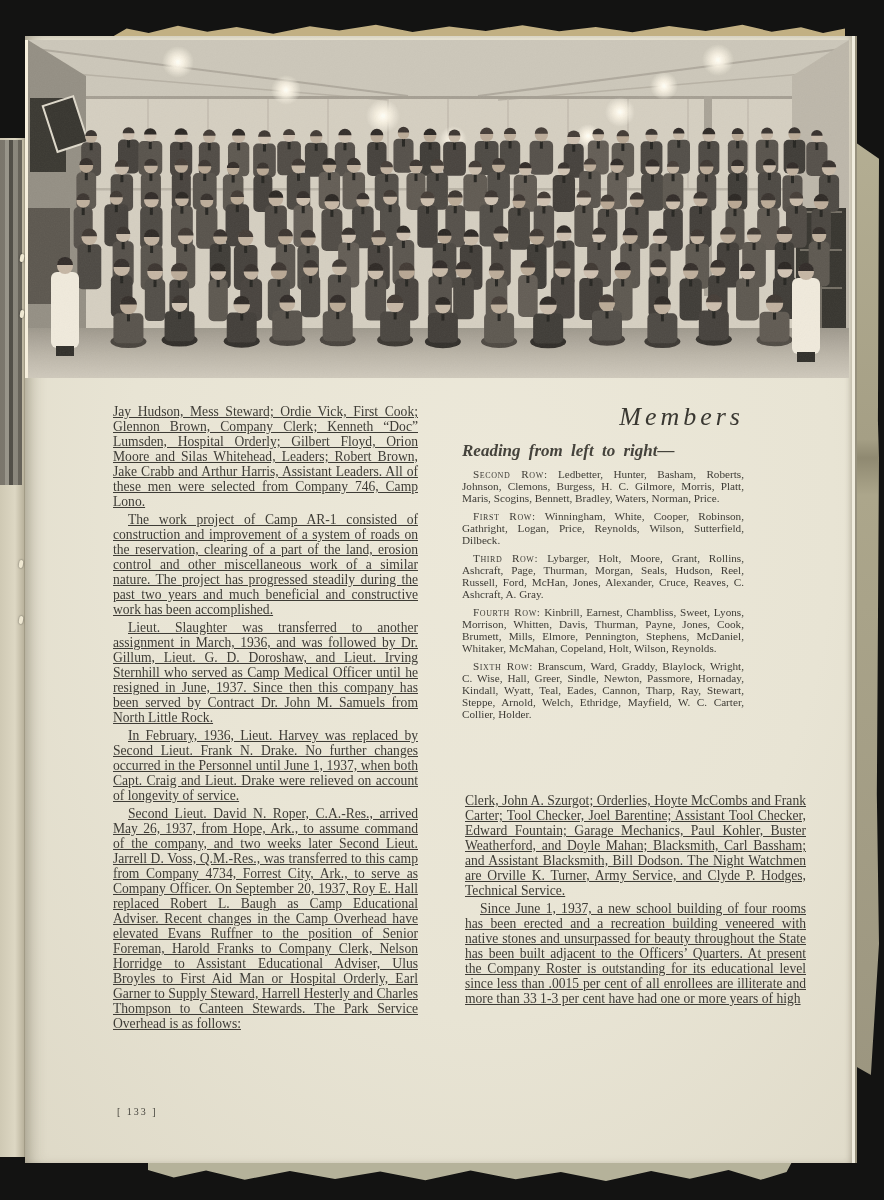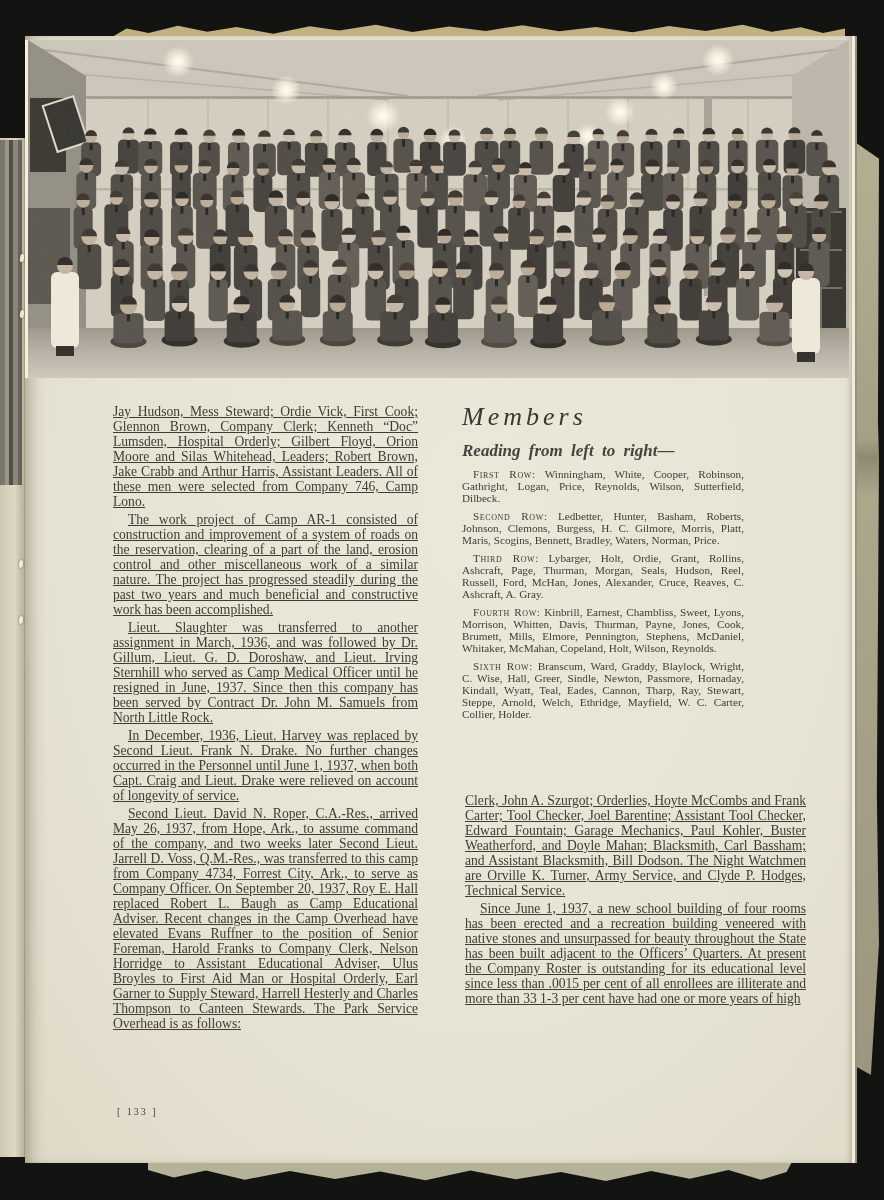--- a/index.html
+++ b/index.html
@@ -52,21 +52,21 @@
   
   .col{position:absolute;color:#3e3c36;}
   .body-text p{
     margin:0 0 3px 0;font-size:13.6px;line-height:15px;text-align:justify;
     text-justify:inter-word;hyphens:none;text-decoration:underline;
   }
   .body-text p.indent{text-indent:15px;}
   .left-col{left:88px;top:368px;width:305px;}
   .members{left:437px;top:366px;width:282px;}
   .members-title{
-    margin:0;font-size:26px;font-style:italic;font-weight:normal;text-align:left;
+    margin:0;font-size:26px;font-style:italic;font-weight:normal;text-align:right;
     letter-spacing:4px;color:#3a3832;
   }
   .members-sub{
     margin:9px 0 7px 0;font-size:17px;font-style:italic;font-weight:bold;
     word-spacing:4px;color:#45433c;
   }
   .member-row{
     margin:0 0 6px 0;font-size:11.2px;line-height:12px;text-align:justify;
     text-indent:11px;
   }
@@ -741,38 +741,38 @@
         </g>
 
       <rect x="0" y="0" width="821" height="338" filter="url(#grain)" opacity=".5"></rect>
     </svg>
   </div>
 
   <div class="col body-text left-col">
     <p>Jay Hudson, Mess Steward; Ordie Vick, First Cook; Glennon Brown, Company Clerk; Kenneth “Doc” Lumsden, Hospital Orderly; Gilbert Floyd, Orion Moore and Silas Whitehead, Leaders; Robert Brown, Jake Crabb and Arthur Harris, Assistant Leaders.  All of these men were selected from Company 746, Camp Lono.</p>
     <p class="indent">The work project of Camp AR-1 consisted of construction and improvement of a system of roads on the reservation, clearing of a part of the land, erosion control and other miscellaneous work of a similar nature.  The project has progressed steadily during the past two years and much beneficial and constructive work has been accomplished.</p>
     <p class="indent">Lieut. Slaughter was transferred to another assignment in March, 1936, and was followed by Dr. Gillum, Lieut. G. D. Doroshaw, and Lieut. Irving Sternhill who served as Camp Medical Officer until he resigned in June, 1937.  Since then this company has been served by Contract Dr. John M. Samuels from North Little Rock.</p>
-    <p class="indent">In December, 1936, Lieut. Harvey was replaced by Second Lieut. Frank N. Drake.  No further changes occurred in the Personnel until June 1, 1937, when both Capt. Craig and Lieut. Drake were relieved on account of longevity of service.</p>
+    <p class="indent">In February, 1936, Lieut. Harvey was replaced by Second Lieut. Frank N. Drake.  No further changes occurred in the Personnel until June 1, 1937, when both Capt. Craig and Lieut. Drake were relieved on account of longevity of service.</p>
     <p class="indent">Second Lieut. David N. Roper, C.A.-Res., arrived May 26, 1937, from Hope, Ark., to assume command of the company, and two weeks later Second Lieut. Jarrell D. Voss, Q.M.-Res., was transferred to this camp from Company 4734, Forrest City, Ark., to serve as Company Officer.  On September 20, 1937, Roy E. Hall replaced Robert L. Baugh as Camp Educational Adviser.  Recent changes in the Camp Overhead have elevated Evans Ruffner to the position of Senior Foreman, Harold Franks to Company Clerk, Nelson Horridge to Assistant Educational Adviser, Ulus Broyles to First Aid Man or Hospital Orderly, Earl Garner to Supply Steward, Harrell Hesterly and Charles Thompson to Canteen Stewards.  The Park Service Overhead is as follows:</p>
   </div>
 
   <div class="col members">
     <h2 class="members-title">Members</h2>
     <p class="members-sub">Reading from left to right—</p>
+    <p class="member-row">
+      <span class="row-label">Second Row:</span>
+      <span>Ledbetter, Hunter, Basham, Roberts, Johnson, Clemons, Burgess, H. C. Gilmore, Morris, Platt, Maris, Scogins, Bennett, Bradley, Waters, Norman, Price.</span>
+    </p>
     <p class="member-row">
       <span class="row-label">First Row:</span>
       <span>Winningham, White, Cooper, Robinson, Gathright, Logan, Price, Reynolds, Wilson, Sutterfield, Dilbeck.</span>
     </p>
     <p class="member-row">
-      <span class="row-label">Second Row:</span>
-      <span>Ledbetter, Hunter, Basham, Roberts, Johnson, Clemons, Burgess, H. C. Gilmore, Morris, Platt, Maris, Scogins, Bennett, Bradley, Waters, Norman, Price.</span>
-    </p>
-    <p class="member-row">
       <span class="row-label">Third Row:</span>
-      <span>Lybarger, Holt, Ordie, Grant, Rollins, Ashcraft, Page, Thurman, Morgan, Seals, Hudson, Reel, Russell, Ford, McHan, Jones, Alexander, Cruce, Reaves, C. Ashcraft, A. Gray.</span>
+      <span>Lybarger, Holt, Moore, Grant, Rollins, Ashcraft, Page, Thurman, Morgan, Seals, Hudson, Reel, Russell, Ford, McHan, Jones, Alexander, Cruce, Reaves, C. Ashcraft, A. Gray.</span>
     </p>
     <p class="member-row">
       <span class="row-label">Fourth Row:</span>
       <span>Kinbrill, Earnest, Chambliss, Sweet, Lyons, Morrison, Whitten, Davis, Thurman, Payne, Jones, Cook, Brumett, Mills, Elmore, Pennington, Stephens, McDaniel, Whitaker, McMahan, Copeland, Holt, Wilson, Reynolds.</span>
     </p>
     <p class="member-row">
       <span class="row-label">Sixth Row:</span>
       <span>Branscum, Ward, Graddy, Blaylock, Wright, C. Wise, Hall, Greer, Sindle, Newton, Passmore, Hornaday, Kindall, Wyatt, Teal, Eades, Cannon, Tharp, Ray, Stewart, Steppe, Arnold, Welch, Ethridge, Mayfield, W. C. Carter, Collier, Holder.</span>
     </p>
   </div>

